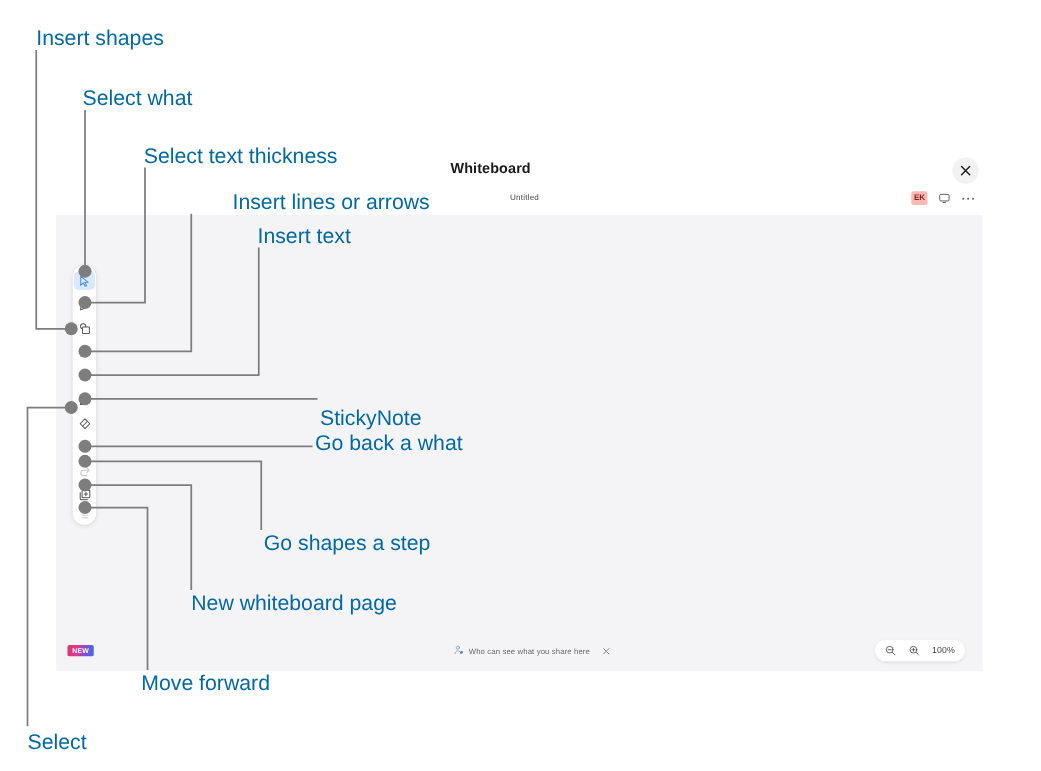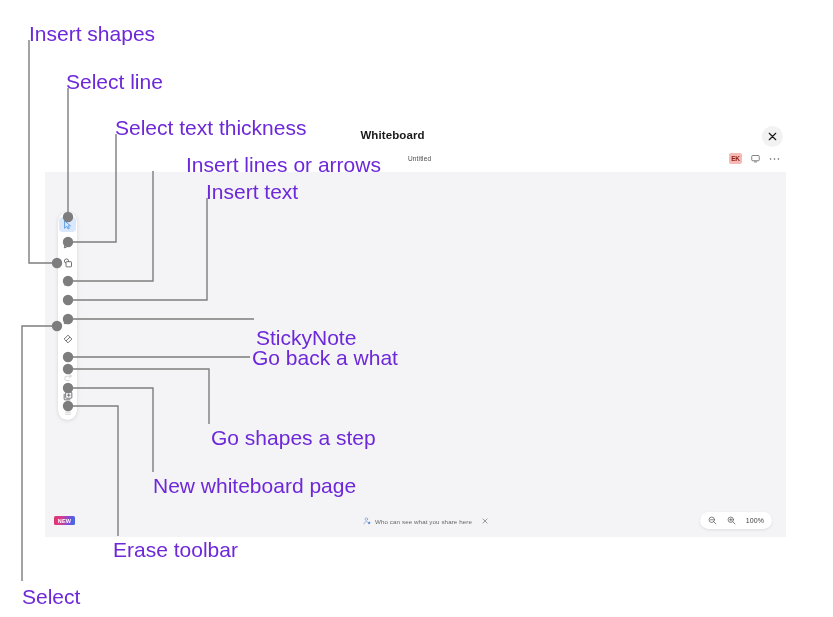--- a/index.html
+++ b/index.html
@@ -22,23 +22,23 @@
   #annotation-svg {
     position: absolute;
     left: 0; top: 0;
     width: 833px; height: 617px;
     pointer-events: none;
     z-index: 40;
   }
   .callout-label {
     position: absolute;
     font-family: "Liberation Sans", sans-serif;
-    font-size: 21px;
+    font-size: 17px;
     line-height: 1.2;
-    color: #6d28d9;
+    color: #0369a1;
     white-space: nowrap;
     z-index: 45;
   }
 
   
   #app-window {
     position: absolute;
     left: 45px;
     top: 172px;
     width: 741px;
@@ -394,22 +394,22 @@
     <circle cx="68" cy="319" r="5.2"></circle>
     <circle cx="57" cy="326" r="5.2"></circle>
     <circle cx="68" cy="357" r="5.2"></circle>
     <circle cx="68" cy="369" r="5.2"></circle>
     <circle cx="68" cy="388" r="5.2"></circle>
     <circle cx="68" cy="406" r="5.2"></circle>
   </g>
 </svg>
 
 <div class="callout-label" style="left:29px;  top:21px;">Insert shapes</div>
-<div class="callout-label" style="left:66px;  top:69px;">Select line</div>
+<div class="callout-label" style="left:66px;  top:69px;">Select what</div>
 <div class="callout-label" style="left:115px; top:115px;">Select text thickness</div>
 <div class="callout-label" style="left:152px; top:152px;margin-left:34px;">Insert lines or arrows</div>
 <div class="callout-label" style="left:206px; top:179px;">Insert text</div>
 <div class="callout-label" style="left:256px; top:325px;">StickyNote</div>
 <div class="callout-label" style="left:252px; top:345px;">Go back a what</div>
 <div class="callout-label" style="left:211px; top:425px;">Go shapes a step</div>
 <div class="callout-label" style="left:153px; top:473px;">New whiteboard page</div>
-<div class="callout-label" style="left:113px; top:537px;">Erase toolbar</div>
+<div class="callout-label" style="left:113px; top:537px;">Move forward</div>
 <div class="callout-label" style="left:22px;  top:584px;">Select</div>
 
 </body></html>

